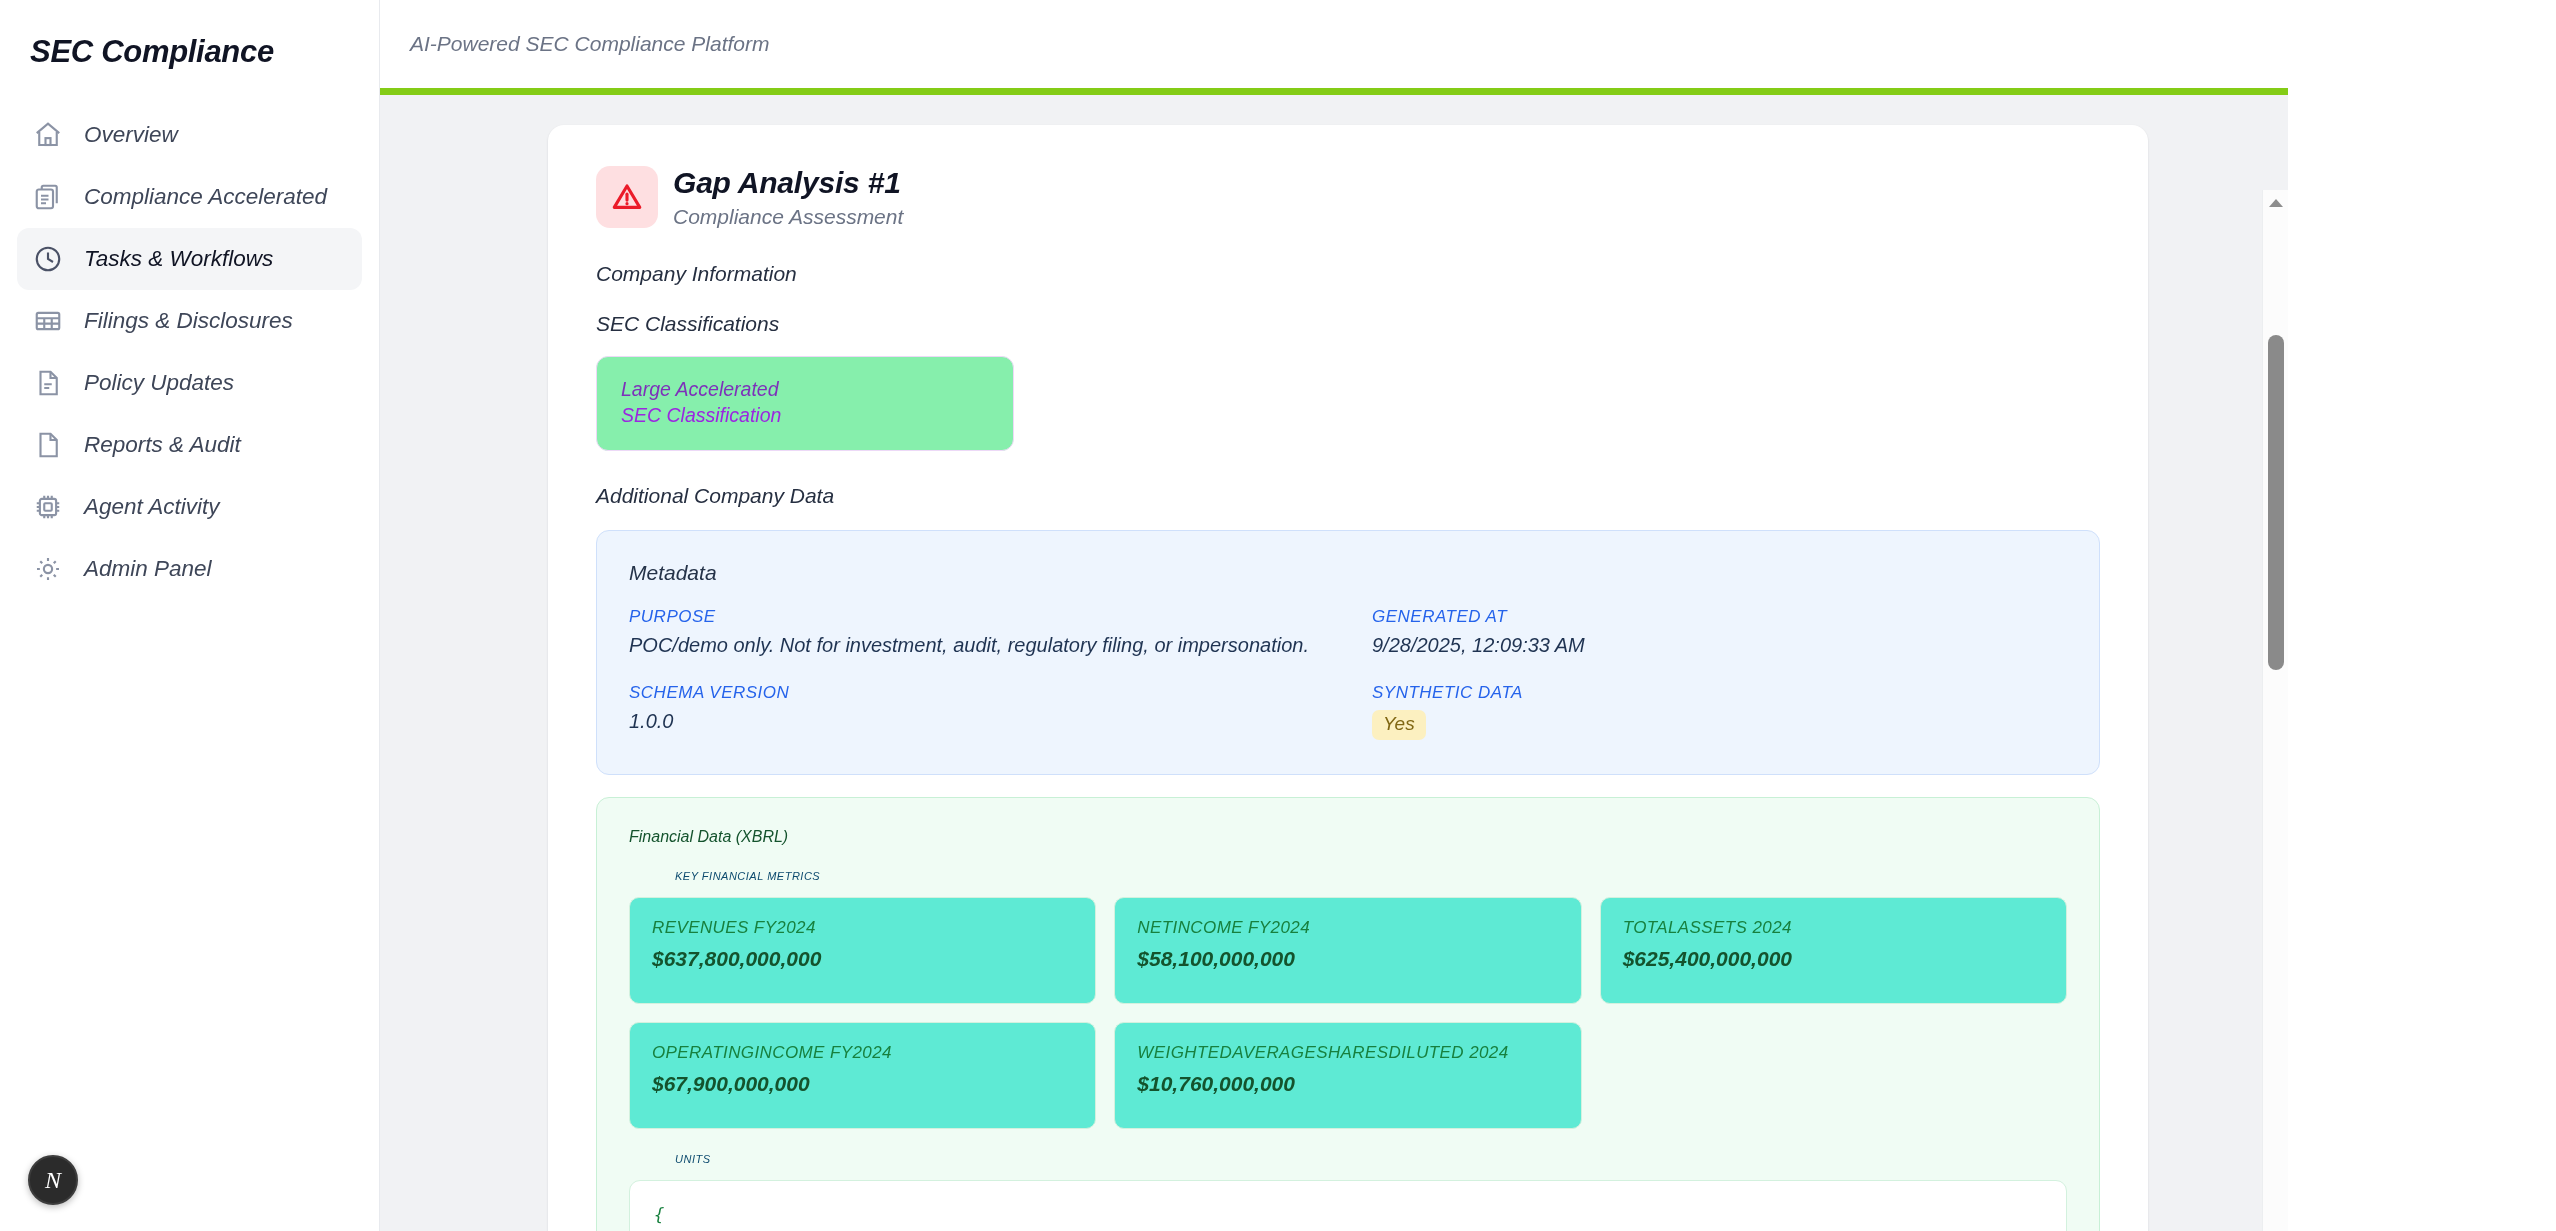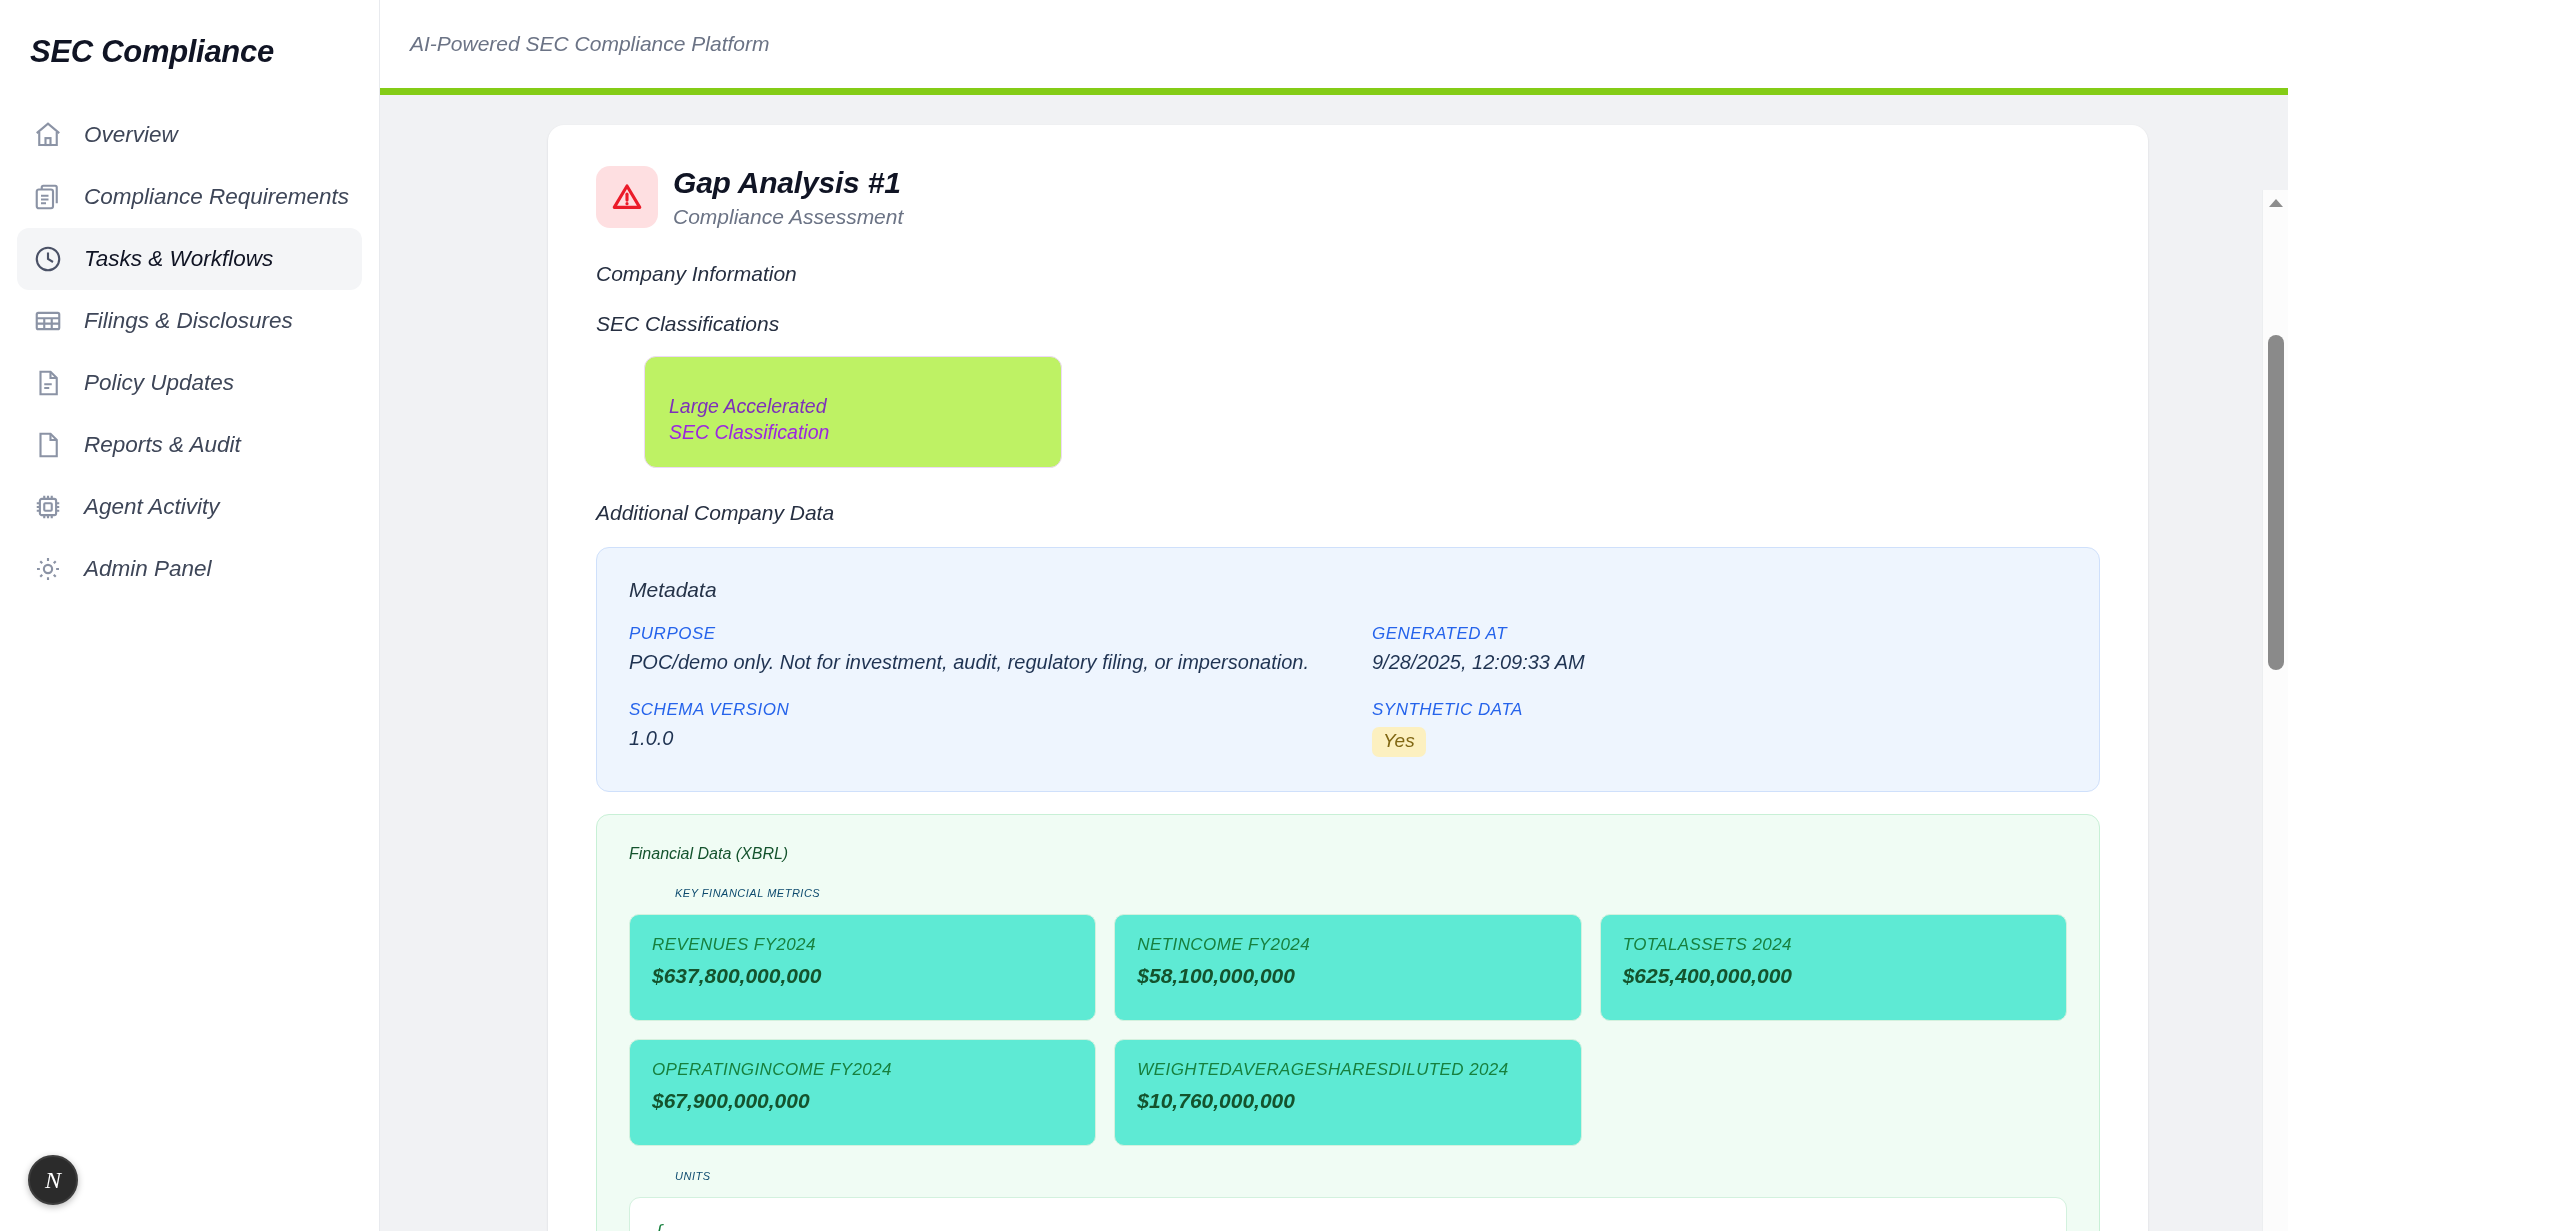--- a/index.html
+++ b/index.html
@@ -99,26 +99,25 @@
   .warn-badge svg { width: 34px; height: 34px; stroke: #eb1b29; fill: none; stroke-width: 2.2; stroke-linejoin: round; stroke-linecap: round; }
   .card-title { font-size: 30px; font-weight: bold; color: #101424; letter-spacing: -0.2px; line-height: 1.2; }
   .card-sub { font-size: 21px; color: #6b7385; margin-top: 4px; }
 
   .section-label { font-size: 21px; color: #262f41; margin-top: 33px; }
   .sub-label { font-size: 21px; color: #262f41; margin-top: 26px; }
 
   
   .chips { display: flex; gap: 20px; margin-top: 20px; flex-wrap: wrap; }
   .chip {
-    background: #bef264;
+    background: #86efac;
     border: 1px solid #edd9f7;
     border-radius: 12px;
-    padding: 36px 24px 21px 24px;
+    padding: 19px 24px 21px 24px;
     min-width: 418px;
-    margin-left: 48px;
   }
   .chip-main { font-size: 19.5px; color: #7d30ba; line-height: 1.35; }
   .chip-sub { font-size: 19.5px; color: #9b27e0; line-height: 1.35; }
 
   
   .panel { border-radius: 13px; padding: 30px 32px 34px 32px; margin-top: 22px; }
   .panel-blue { background: #eef5fe; border: 1px solid #cfe0fb; }
   .panel-title-blue { font-size: 21px; color: #253349; }
   .grid2 { display: grid; grid-template-columns: 1fr 1fr; column-gap: 48px; row-gap: 0; margin-top: 22px; }
   .kv { margin-bottom: 26px; }
@@ -215,21 +214,21 @@
       </div>
 
       <div class="nav-item">
         <span class="nav-icon">
           <svg viewBox="0 0 24 24">
               <rect x="3" y="6" width="13" height="15" rx="1.6"></rect>
               <path d="M7 6V4.2A1.2 1.2 0 0 1 8.2 3h9.6A1.2 1.2 0 0 1 19 4.2V17"></path>
               <path d="M6.4 11h6M6.4 14h6M6.4 17h4"></path>
             </svg>
         </span>
-        <span class="nav-label">Compliance Requirements</span>
+        <span class="nav-label">Compliance Accelerated</span>
       </div>
 
       <div class="nav-item active">
         <span class="nav-icon">
           <svg viewBox="0 0 24 24">
               <circle cx="12" cy="12" r="9"></circle>
               <path d="M12 6.8V12l4 2.4"></path>
             </svg>
         </span>
         <span class="nav-label">Tasks &amp; Workflows</span>

